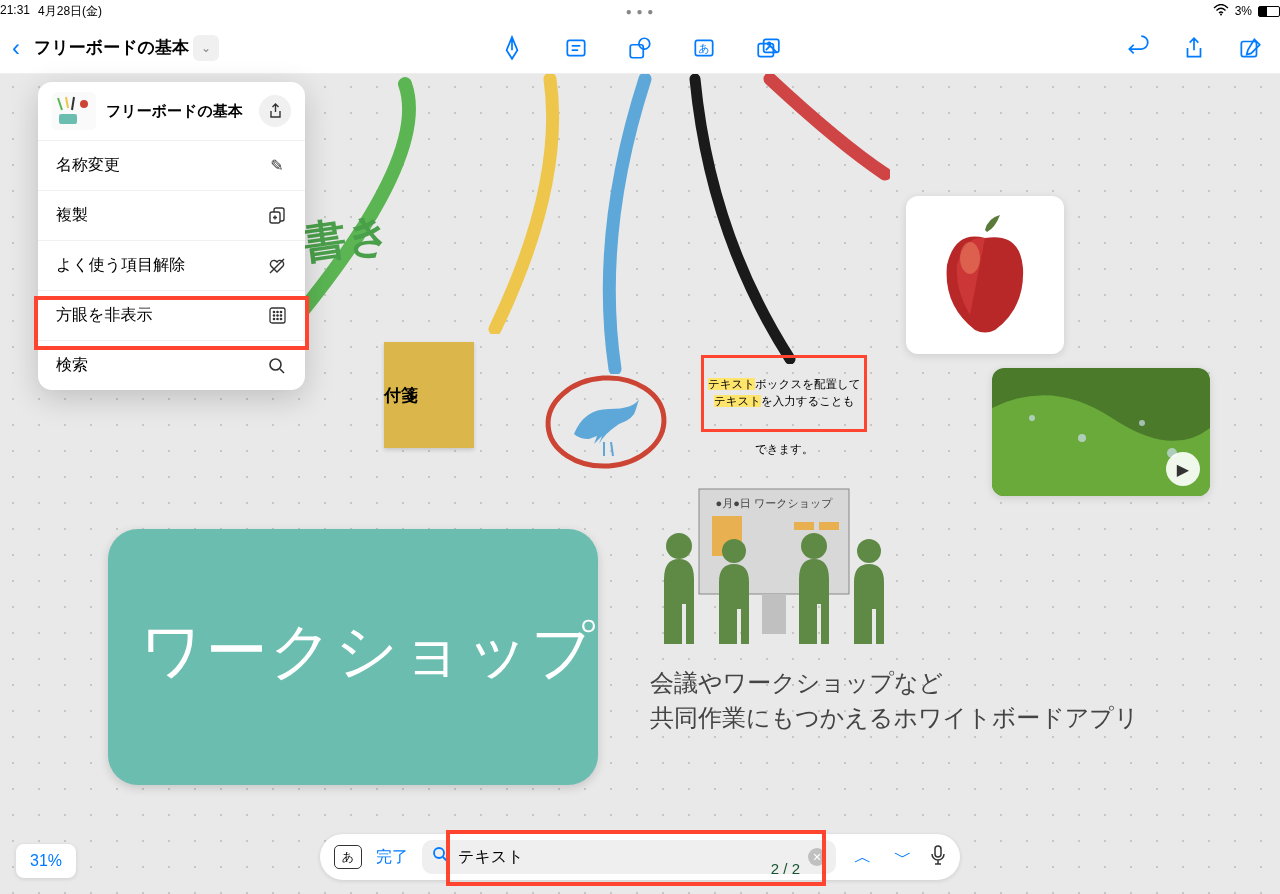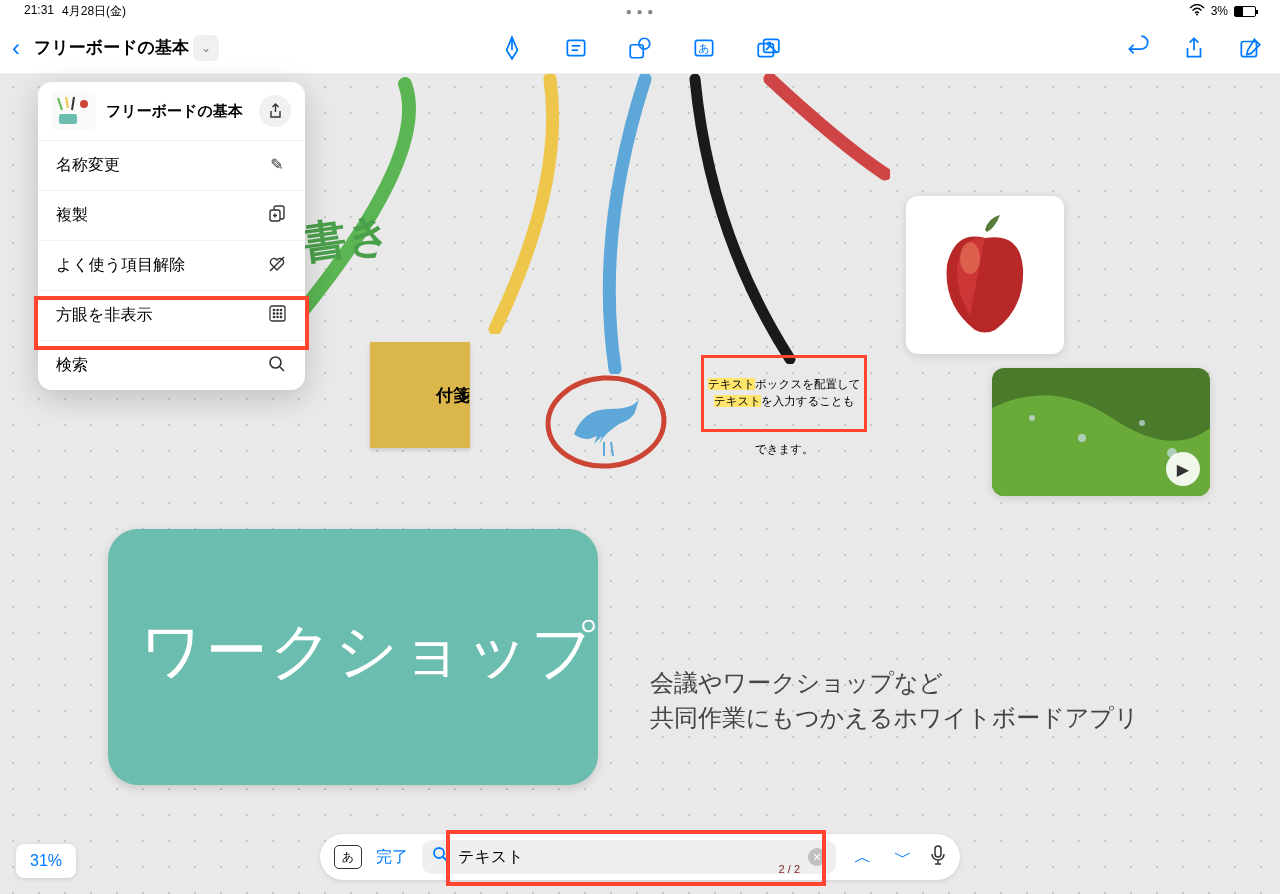--- a/index.html
+++ b/index.html
@@ -1,20 +1,20 @@
 <!DOCTYPE html>
 <html><head>
 <meta charset="utf-8">
 <style>
 * { box-sizing: border-box; margin: 0; padding: 0; }
 html, body { width: 1280px; height: 894px; font-family: -apple-system, "Hiragino Sans", sans-serif; overflow: hidden; }
 body { background: #f0f0f0; position: relative; }
 
 
-.status-bar { height: 22px; display: flex; align-items: center; justify-content: space-between; padding: 0 24px; font-size: 12px; background: #fff; }
+.status-bar { height: 22px; display: flex; align-items: center; justify-content: space-between; padding: 0 0; font-size: 12px; background: #fff; }
 .status-left { display: flex; gap: 8px; }
 .status-center { position: absolute; left: 50%; transform: translateX(-50%); }
 .status-right { display: flex; align-items: center; gap: 6px; }
 .dots { letter-spacing: 1px; color: #888; font-size: 10px; }
 .battery-shell { width: 22px; height: 11px; border: 1px solid #000; border-radius: 2px; position: relative; }
 .battery-shell::after { content: ''; position: absolute; right: -3px; top: 3px; width: 2px; height: 4px; background: #000; }
 .battery-fill { height: 100%; width: 39%; background: #000; }
 
 
 .toolbar { height: 52px; background: #fff; display: flex; align-items: center; justify-content: center; position: relative; border-bottom: 1px solid #eee; }
@@ -28,21 +28,21 @@
 .tool-icon { width: 36px; height: 36px; display: flex; align-items: center; justify-content: center; color: #007aff; cursor: pointer; }
 .tool-icon svg { width: 26px; height: 26px; stroke: #007aff; fill: none; stroke-width: 1.6; }
 
 
 .canvas { position: absolute; top: 74px; left: 0; right: 0; bottom: 0; background: #e9e9e9; background-image: radial-gradient(#c6c6c6 1.5px, transparent 1.5px); background-size: 26px 26px; }
 
 
 .stroke { position: absolute; stroke-linecap: round; fill: none; }
 
 
-.sticky { position: absolute; left: 370px; top: 268px; width: 100px; height: 106px; background: #dbb64b; display: flex; align-items: center; justify-content: flex-end; font-weight: 700; font-size: 17px; box-shadow: 0 2px 4px rgba(0,0,0,0.15); }
+.sticky { position: absolute; left: 384px; top: 268px; width: 90px; height: 106px; background: #dbb64b; display: flex; align-items: center; justify-content: flex-start; font-weight: 700; font-size: 17px; box-shadow: 0 2px 4px rgba(0,0,0,0.15); }
 
 
 .bird-wrap { position: absolute; left: 544px; top: 290px; }
 
 
 .textbox-area { position: absolute; left: 701px; top: 281px; }
 .textbox-red { border: 3px solid #ff4530; padding: 18px 4px; display: inline-block; }
 .textbox-content { font-size: 11.5px; text-align: center; line-height: 1.5; }
 .hl { background: #ffe56b; }
 
@@ -61,35 +61,35 @@
 
 .big-card { position: absolute; left: 108px; top: 455px; width: 490px; height: 256px; background: #6bbdb0; border-radius: 30px; box-shadow: 0 3px 10px rgba(0,0,0,0.15); }
 .freeboard-text { position: absolute; font-family: cursive; color: #fff; font-size: 62px; font-weight: 400; left: 32px; top: 80px; letter-spacing:2px;}
 
 
 .menu { position: absolute; left: 38px; top: 82px; width: 267px; background: #fff; border-radius: 14px; box-shadow: 0 8px 30px rgba(0,0,0,0.18); overflow: hidden; }
 .menu-header { display: flex; align-items: center; padding: 10px 14px; border-bottom: 1px solid #f0f0f0; }
 .menu-thumb { width: 44px; height: 38px; background: #f5f5f5; border-radius: 6px; margin-right: 10px; display:flex; align-items:center; justify-content:center; font-size:6px; overflow:hidden; position:relative;}
 .menu-h-title { flex: 1; font-weight: 600; font-size: 15px; }
 .share-circle { width: 32px; height: 32px; background: #f0f0f0; border-radius: 50%; display: flex; align-items: center; justify-content: center; }
-.menu-item { display: flex; align-items: flex-start; justify-content: space-between; padding: 14px 18px; font-size: 16px; border-bottom: 1px solid #f0f0f0; cursor: pointer; }
+.menu-item { display: flex; align-items: center; justify-content: space-between; padding: 14px 18px; font-size: 16px; border-bottom: 1px solid #f0f0f0; cursor: pointer; }
 .menu-item:last-child { border-bottom: none; }
 .mi-icon { color: #333; width:20px; display:flex; justify-content:center;}
 .red-box-search { position: absolute; left: 34px; top: 296px; width: 275px; height: 54px; border: 4px solid #ff4530; pointer-events: none; }
 
 
 .zoom { position: absolute; left: 16px; bottom: 16px; background: #fff; border-radius: 8px; padding: 8px 14px; font-size: 16px; color: #007aff; box-shadow: 0 1px 4px rgba(0,0,0,0.12); }
 
 
 .search-pill { position: absolute; left: 320px; bottom: 14px; width: 640px; height: 46px; background: #fff; border-radius: 26px; box-shadow: 0 1px 4px rgba(0,0,0,0.12); display: flex; align-items: center; padding: 0 14px; gap: 14px; }
 .kbd-btn { width: 28px; height: 24px; border: 1.5px solid #333; border-radius: 5px; display: flex; align-items: center; justify-content: center; font-size: 12px; }
 .done-btn { color: #007aff; font-size: 16px; }
 .search-field { flex: 1; background: #efefef; border-radius: 10px; height: 34px; display: flex; align-items: center; padding: 0 10px; gap: 8px; }
 .search-field input { flex: 1; border: none; background: transparent; font-size: 16px; outline: none; }
-.count { color: #7f1d1d; font-size: 11px; margin-top: 23px; }
+.count { color: #14532d; font-size: 15px; margin-top: 23px; }
 .clear-btn { width: 18px; height: 18px; background: #c0c0c0; border-radius: 50%; display:flex; align-items:center; justify-content:center; color:#fff; font-size:11px;}
 .arrow-btn { color: #007aff; font-size: 18px; cursor: pointer; padding: 0 4px; }
 .mic-btn { color: #333; font-size: 18px; }
 .red-box-searchbar { position: absolute; left: 446px; bottom: 8px; width: 380px; height: 56px; border: 4px solid #ff4530; pointer-events: none; }
 
 </style>
 </head>
 <body>
 
 <div class="status-bar">
@@ -231,20 +231,41 @@
         <rect width="218" height="128" fill="#4a7a2a"></rect>
         <path d="M0 40 Q60 10 120 50 Q180 90 218 60 L218 128 L0 128 Z" fill="#6aaa3a"></path>
         <circle cx="40" cy="50" r="3" fill="#cde" opacity="0.7"></circle>
         <circle cx="90" cy="70" r="4" fill="#cde" opacity="0.7"></circle>
         <circle cx="150" cy="55" r="3" fill="#cde" opacity="0.7"></circle>
         <circle cx="180" cy="85" r="5" fill="#cde" opacity="0.7"></circle>
       </svg>
     <div class="play-btn">▶</div>
   </div>
 
+  <div class="people">
+    <svg width="260" height="180">
+      <rect x="55" y="15" width="150" height="105" fill="#d8d8d8" stroke="#888"></rect>
+      <rect x="118" y="120" width="24" height="40" fill="#c0c0c0"></rect>
+      <text x="130" y="33" font-size="11" text-anchor="middle" fill="#444">●月●日 ワークショップ</text>
+      <rect x="68" y="42" width="30" height="40" fill="#e8b050"></rect>
+      <rect x="150" y="48" width="20" height="8" fill="#e8b050"></rect>
+        <rect x="175" y="48" width="20" height="8" fill="#e8b050"></rect>
+
+      <g fill="#5f8a45">
+        <path d="M20 170 L20 105 Q20 85 35 85 Q50 85 50 105 L50 170 L42 170 L42 130 L38 130 L38 170 Z"></path>
+          <circle cx="35" cy="72" r="13"></circle>
+        <path d="M75 170 L75 108 Q75 90 90 90 Q105 90 105 108 L105 170 L97 170 L97 135 L93 135 L93 170 Z"></path>
+          <circle cx="90" cy="77" r="12"></circle>
+        <path d="M155 170 L155 105 Q155 85 170 85 Q185 85 185 105 L185 170 L177 170 L177 130 L173 130 L173 170 Z"></path>
+          <circle cx="170" cy="72" r="13"></circle>
+        <path d="M210 170 L210 108 Q210 90 225 90 Q240 90 240 108 L240 170 L232 170 L232 135 L228 135 L228 170 Z"></path>
+          <circle cx="225" cy="77" r="12"></circle>
+      </g>
+    </svg>
+  </div>
 
   <div class="handwriting" style="left:650px; top:590px;">会議やワークショップなど</div>
   <div class="handwriting" style="left:650px; top:625px;">共同作業にもつかえるホワイトボードアプリ</div>
 
   <div class="big-card">
     <div class="freeboard-text">ワークショップ</div>
   </div>
 
 </div>
 

